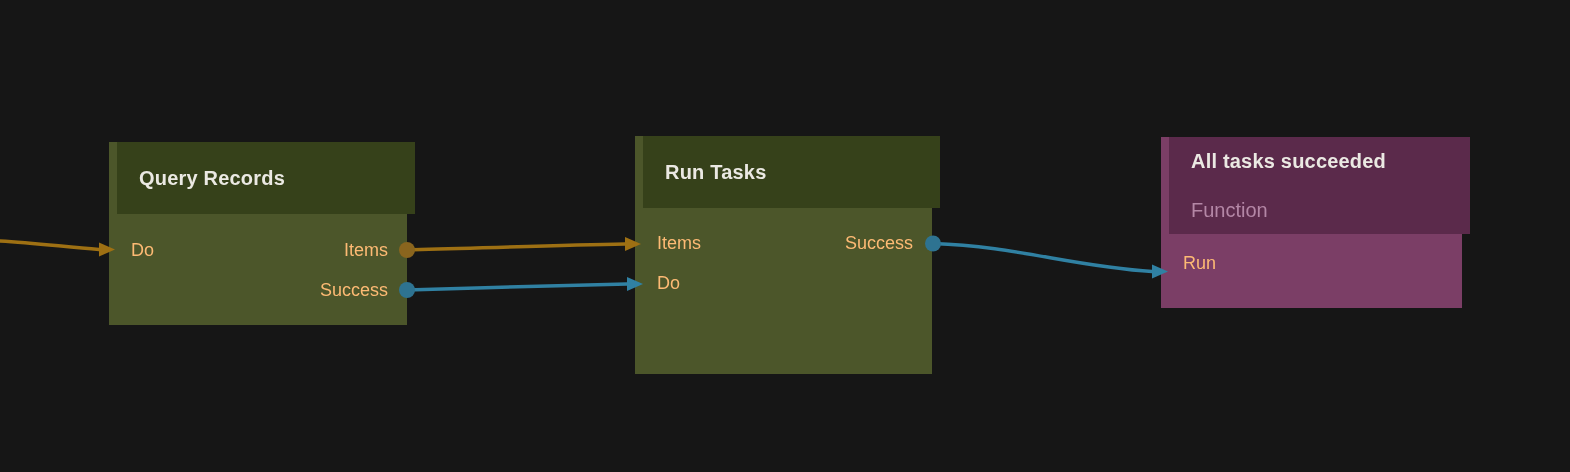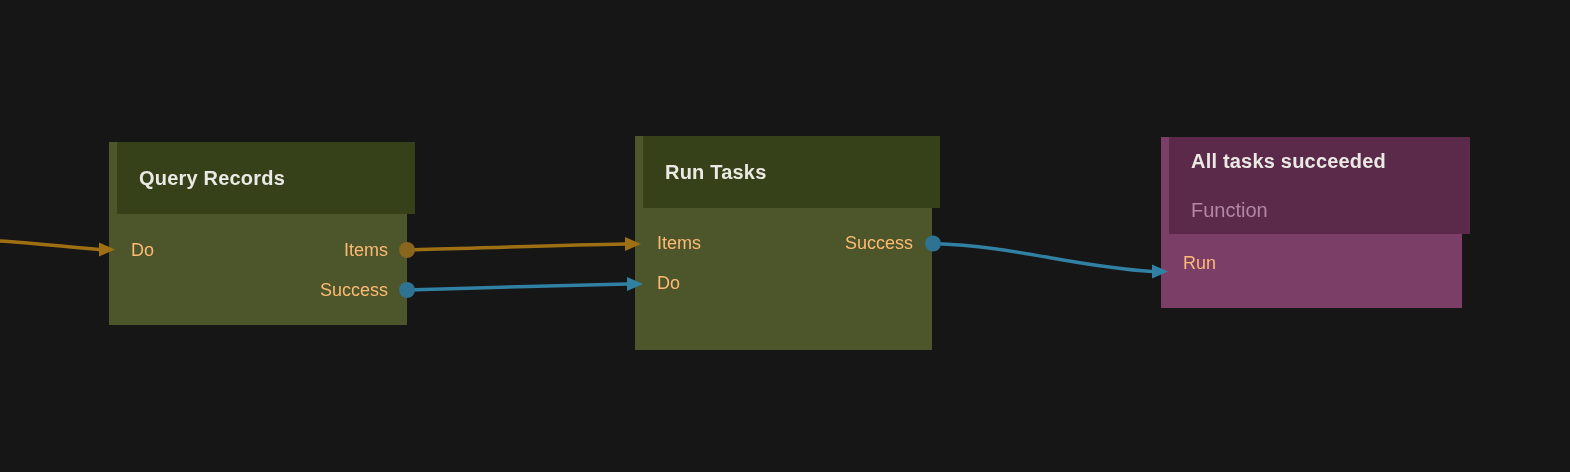--- a/index.html
+++ b/index.html
@@ -51,21 +51,21 @@
     z-index: 2;
   }
   .port-left  { left: 22px; }
   .port-right { right: 19px; }
 
   
   .node-query { left: 109px; top: 142px; width: 298px; height: 183px; background: #4c562a; }
   .node-query .node-header { height: 72px; background: #36411a; }
 
   
-  .node-run { left: 635px; top: 136px; width: 297px; height: 214px; background: #4c562a; }
+  .node-run { left: 635px; top: 136px; width: 297px; height: 238px; background: #4c562a; }
   .node-run .node-header { height: 72px; background: #36411a; }
 
   
   .node-func { left: 1161px; top: 137px; width: 301px; height: 171px; background: #7b3e66; }
   .node-func .node-header { height: 97px; background: #5b2a4b; gap: 7px; }
 
   .wires {
     position: absolute;
     left: 0; top: 0;
     width: 1570px; height: 472px;

